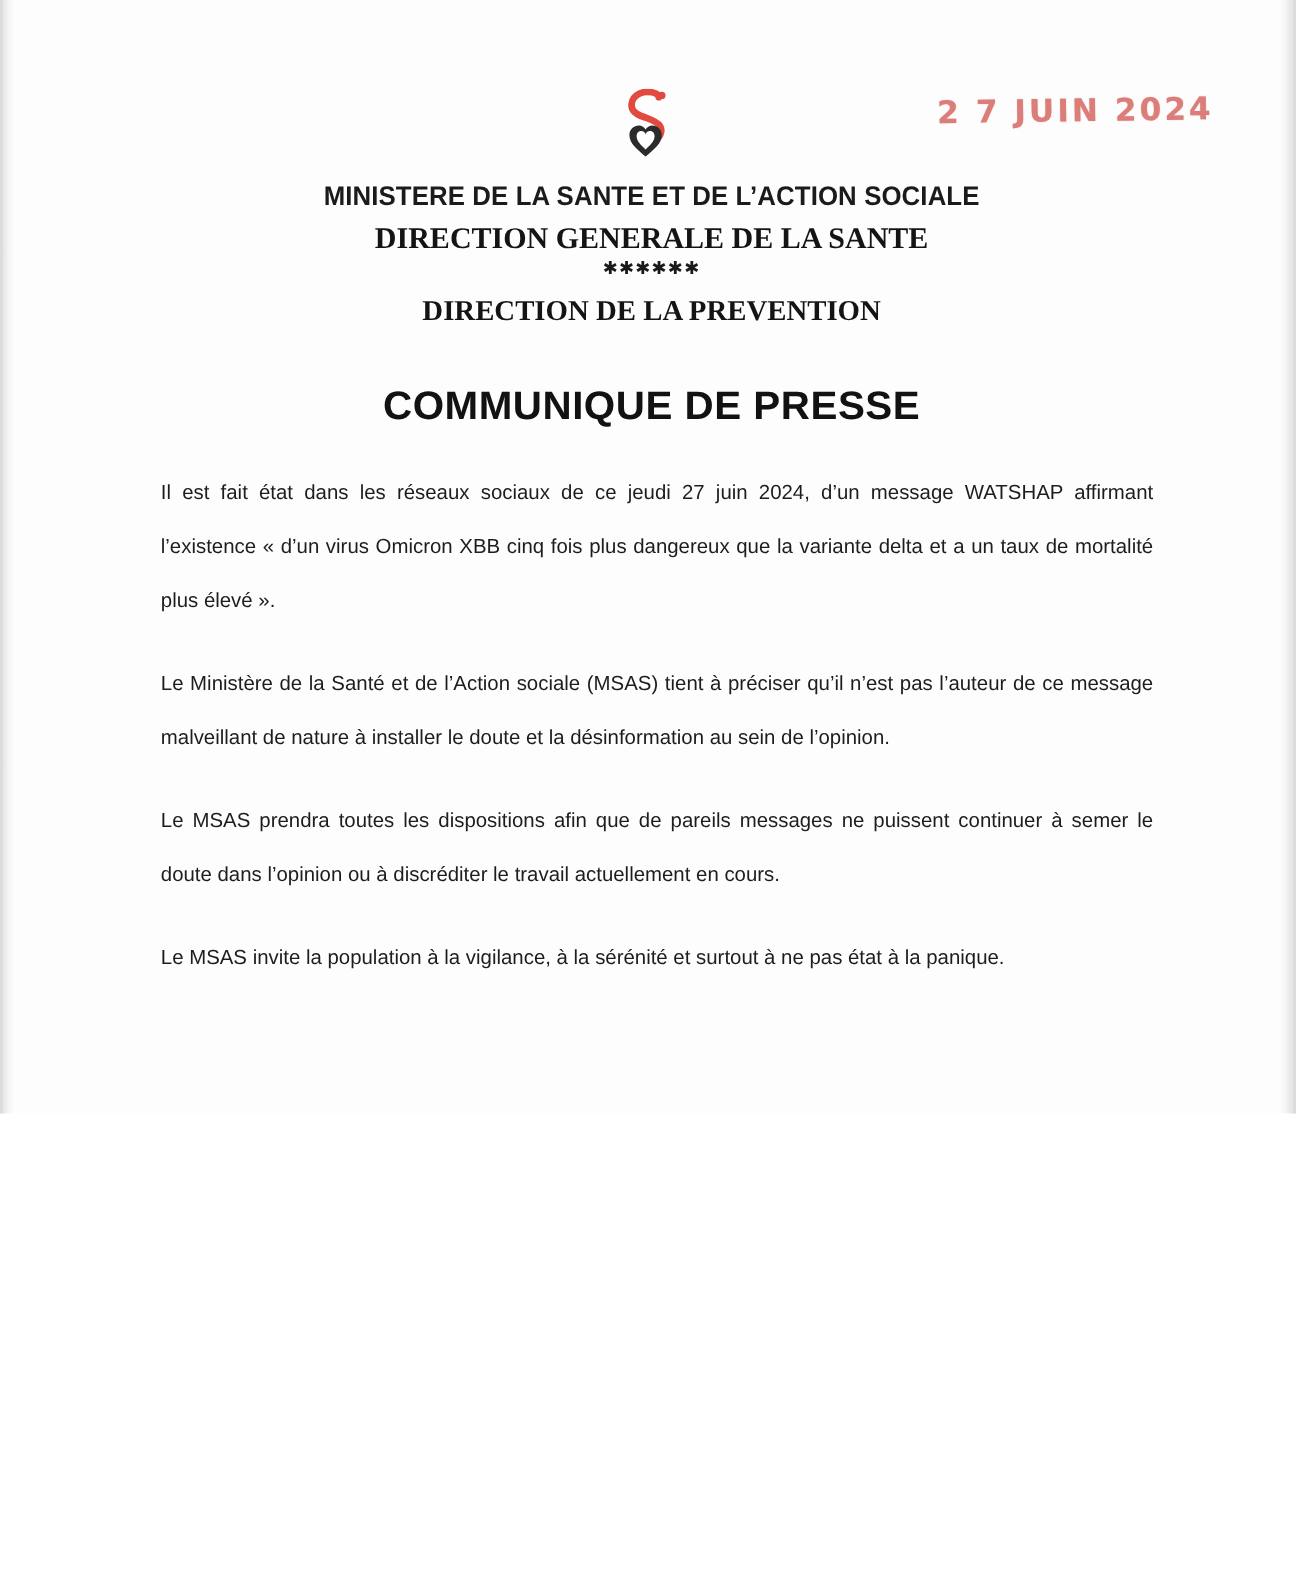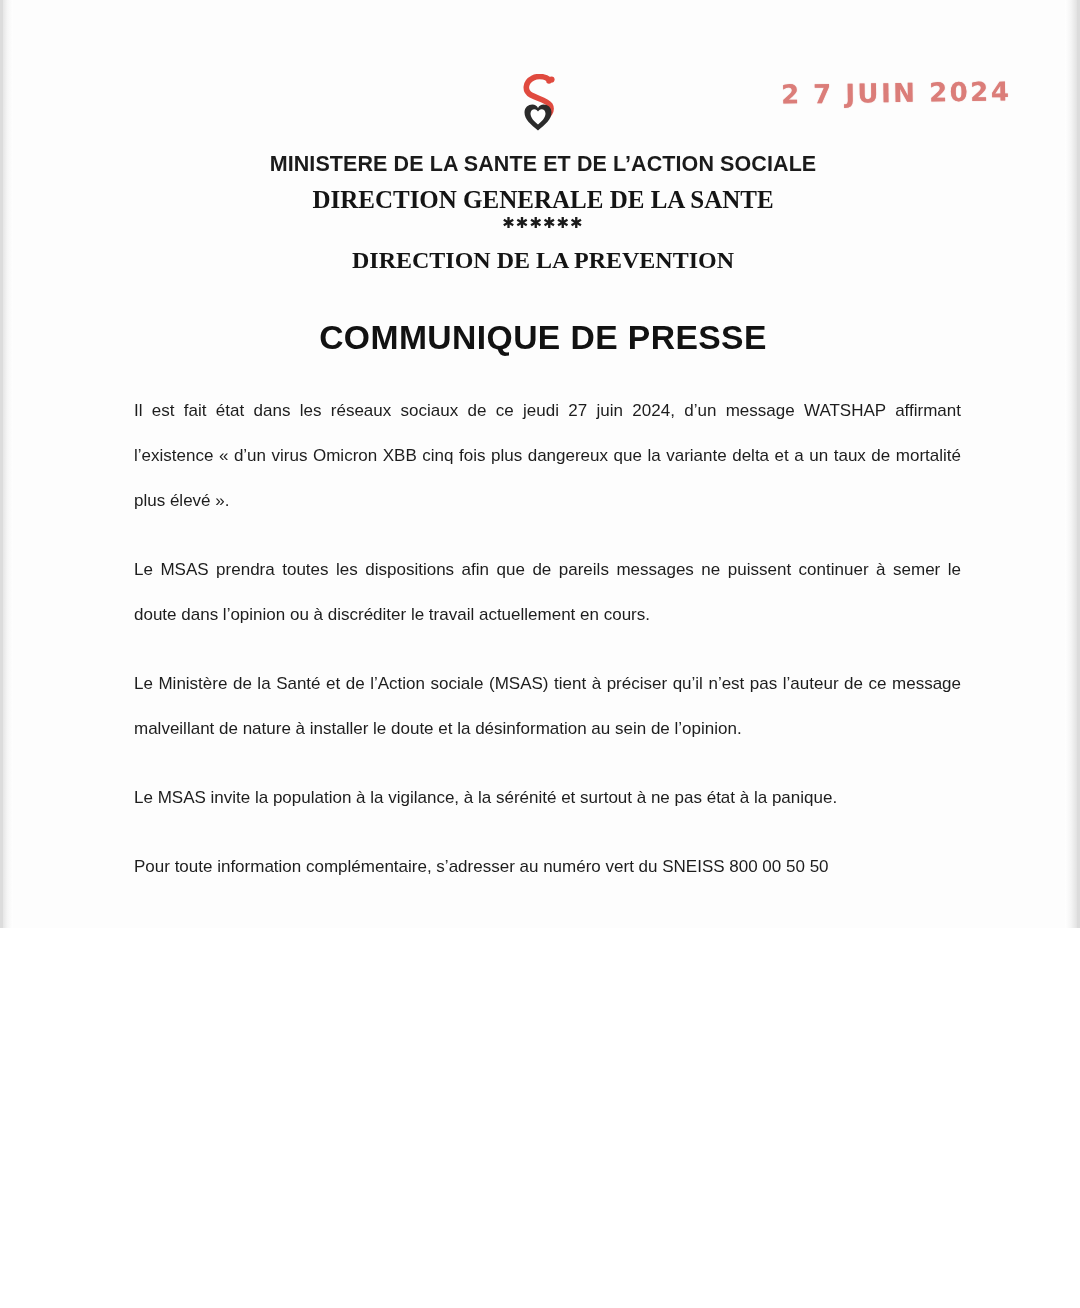--- a/index.html
+++ b/index.html
@@ -192,24 +192,23 @@
     <div class="hdr-ministry">MINISTERE DE LA SANTE ET DE L’ACTION SOCIALE</div>
     <div class="hdr-direction">DIRECTION GENERALE DE LA SANTE</div>
     <div class="hdr-stars">✱✱✱✱✱✱</div>
     <div class="hdr-prevention">DIRECTION DE LA PREVENTION</div>
   </div>
 
   <div class="doc-title">COMMUNIQUE DE PRESSE</div>
 
   <div class="body-text">
     <p class="para">Il est fait état dans les réseaux sociaux de ce jeudi 27 juin 2024, d’un message WATSHAP affirmant l’existence « d’un virus Omicron XBB cinq fois plus dangereux que la variante delta et a un taux de mortalité plus élevé ».</p>
+    <p class="para">Le Ministère de la Santé et de l’Action sociale (MSAS) tient à préciser qu’il n’est pas l’auteur de ce message malveillant de nature à installer le doute et la désinformation au sein de l’opinion.</p>
     <p class="para">Le MSAS prendra toutes les dispositions afin que de pareils messages ne puissent continuer à semer le doute dans l’opinion ou à discréditer le travail actuellement en cours.</p>
-    <p class="para">Le Ministère de la Santé et de l’Action sociale (MSAS) tient à préciser qu’il n’est pas l’auteur de ce message malveillant de nature à installer le doute et la désinformation au sein de l’opinion.</p>
     <p class="para">Le MSAS invite la population à la vigilance, à la sérénité et surtout à ne pas état à la panique.</p>
-    <p class="para" style="text-align: justify;">Pour toute information complémentaire, s’adresser au numéro vert du SNEISS 800 00 50 50</p>
   </div>
 
   <div class="seal">
     <svg width="205" height="205" viewBox="0 0 205 205" xmlns="http://www.w3.org/2000/svg">
       <defs>
         <path id="arcTop" d="M 26 108 A 77 77 0 0 1 179 108" fill="none"></path>
         <path id="arcBottom" d="M 24 100 A 78.5 78.5 0 0 0 181 100" fill="none"></path>
       </defs>
 
       <g opacity="0.9">

